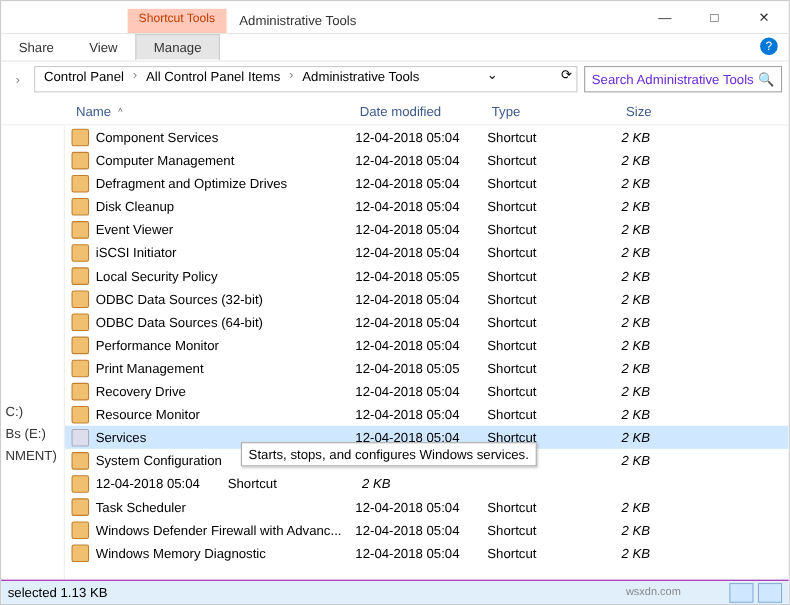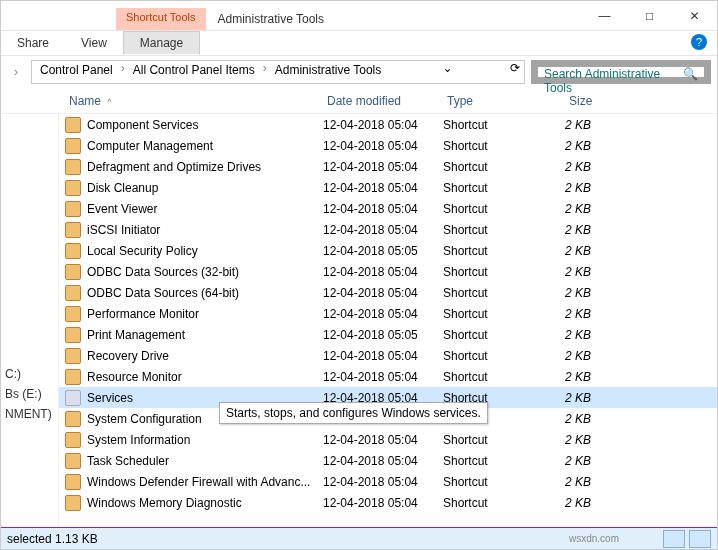--- a/index.html
+++ b/index.html
@@ -12,21 +12,21 @@
 .ribbon { height: 25px; display: flex; align-items: center; border-bottom: 1px solid #e5e5e5; position: relative; }
 .rtab { padding: 4px 16px; color: #333; cursor: pointer; }
 .rtab.active { border: 1px solid #ccc; border-bottom: 1px solid #fff; background: #e5e5e5; }
 .help-icon { position: absolute; right: 10px; top: 3px; width: 16px; height: 16px; border-radius: 50%; background: #0078d7; color: #fff; text-align: center; line-height: 16px; font-size: 11px; cursor: pointer; }
 .addr-row { height: 32px; display: flex; align-items: center; padding: 0 6px; gap: 6px; }
 .nav-arrow { width: 18px; height: 18px; color: #888; display: flex; align-items: center; justify-content: center; cursor: pointer; }
 .breadcrumb { flex: 1; height: 24px; border: 1px solid #ccc; display: flex; padding: 0 4px; gap: 2px; }
 .bc-seg { padding: 2px 4px; cursor: pointer; }
 .bc-sep { color: #888; padding: 0 2px; }
 .bc-ctrl { margin-left: auto; }
-.search-box { width: 180px; height: 24px; border: 7px solid #a3a3a3; display: flex; align-items: flex-start; padding: 0 6px; color: #0f766e; }
+.search-box { width: 180px; height: 24px; border: 1px solid #a3a3a3; display: flex; align-items: center; padding: 0 6px; color: #6d28d9; }
 .search-box span:first-child { flex: 1; }
 .cols-hdr { height: 26px; display: flex; align-items: center; border-bottom: 1px solid #eee; padding-left: 62px; }
 .col { color: #3a5a8d; padding: 4px 6px; cursor: pointer; display: flex; align-items: center; gap: 6px; }
 .col.name { width: 258px; }
 .col.date { width: 120px; }
 .col.type { width: 122px; }
 .col.size { width: 80px; text-align: right; }
 .sort-ind { font-size: 8px; color: #777; }
 .body { flex: 1; display: flex; overflow: hidden; }
 .nav-strip { width: 58px; border-right: 1px solid #eee; padding-top: 250px; }
@@ -198,21 +198,20 @@
       </div>
       <div class="row">
         <div class="icn"></div>
         <div class="cell-name">System Configuration</div>
         <div class="cell-date">12-04-2018 05:04</div>
         <div class="cell-type">Shortcut</div>
         <div class="cell-size">2 KB</div>
       </div>
       <div class="row">
         <div class="icn"></div>
-        <div class="cell-name">System Information</div>
         <div class="cell-date">12-04-2018 05:04</div>
         <div class="cell-type">Shortcut</div>
         <div class="cell-size">2 KB</div>
       </div>
       <div class="row">
         <div class="icn"></div>
         <div class="cell-name">Task Scheduler</div>
         <div class="cell-date">12-04-2018 05:04</div>
         <div class="cell-type">Shortcut</div>
         <div class="cell-size">2 KB</div>

